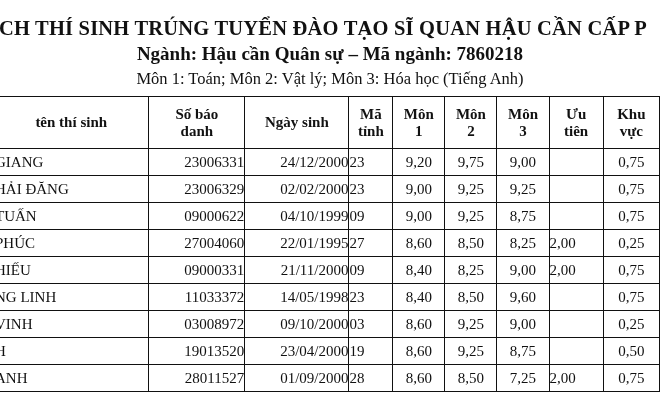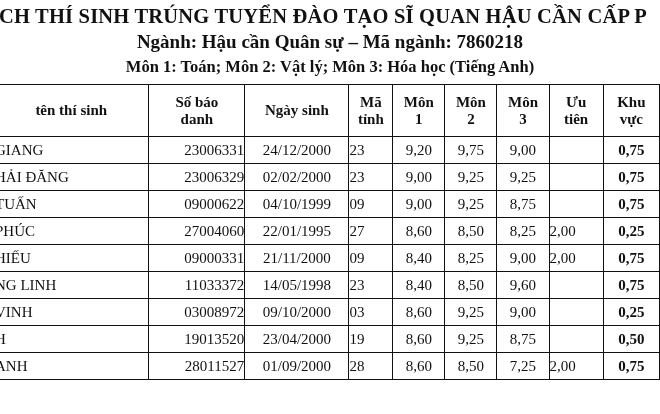--- a/index.html
+++ b/index.html
@@ -16,40 +16,40 @@
   }
   .page {
     position: relative;
     width: 660px;
     height: 414px;
     background: #ffffff;
     box-sizing: border-box;
   }
   .header {
     text-align: center;
-    padding-top: 4px;
+    padding-top: 16px;
   }
   .title-main {
     font-size: 20.5px;
     font-weight: bold;
     letter-spacing: 0.2px;
     white-space: nowrap;
     line-height: 1.18;
     margin-left: -14px;
   }
   .title-sub {
     font-size: 19px;
     font-weight: bold;
     line-height: 1.3;
     margin-top: 2px;
     white-space: nowrap;
   }
   .title-sub2 {
     font-size: 16.5px;
-    font-weight: bold;
+    font-weight: normal;
     line-height: 1.3;
     margin-top: 1px;
     white-space: nowrap;
   }
   .table-wrap {
     margin-top: 7px;
     width: 100%;
     overflow: hidden;
   }
   table.grid {
@@ -68,27 +68,27 @@
   }
   table.grid thead th {
     font-weight: bold;
     text-align: center;
     height: 52px;
     line-height: 1.15;
     padding: 2px 1px;
   }
   .c-name   { width: 154px; text-align: left;   padding-left: 6px !important; }
   .c-sbd    { width: 92px;  text-align: right; }
-  .c-dob    { width: 100px; text-align: center; }
+  .c-dob    { width: 100px; text-align: right; }
   .c-matinh { width: 42px;  text-align: left; }
   .c-m1     { width: 50px;  text-align: center; }
   .c-m2     { width: 50px;  text-align: center; }
   .c-m3     { width: 50px;  text-align: center; }
   .c-uutien { width: 52px;  text-align: left; }
-  .c-khuvuc { width: 54px;  text-align: center; font-weight: bold; }
+  .c-khuvuc { width: 54px;  text-align: center; }
   .hdr-two-line { display: block; }
   tbody td {
     font-size: 15px;
   }
   tbody tr td.c-name {
     white-space: nowrap;
     overflow: hidden;
   }
 </style>
 </head>

